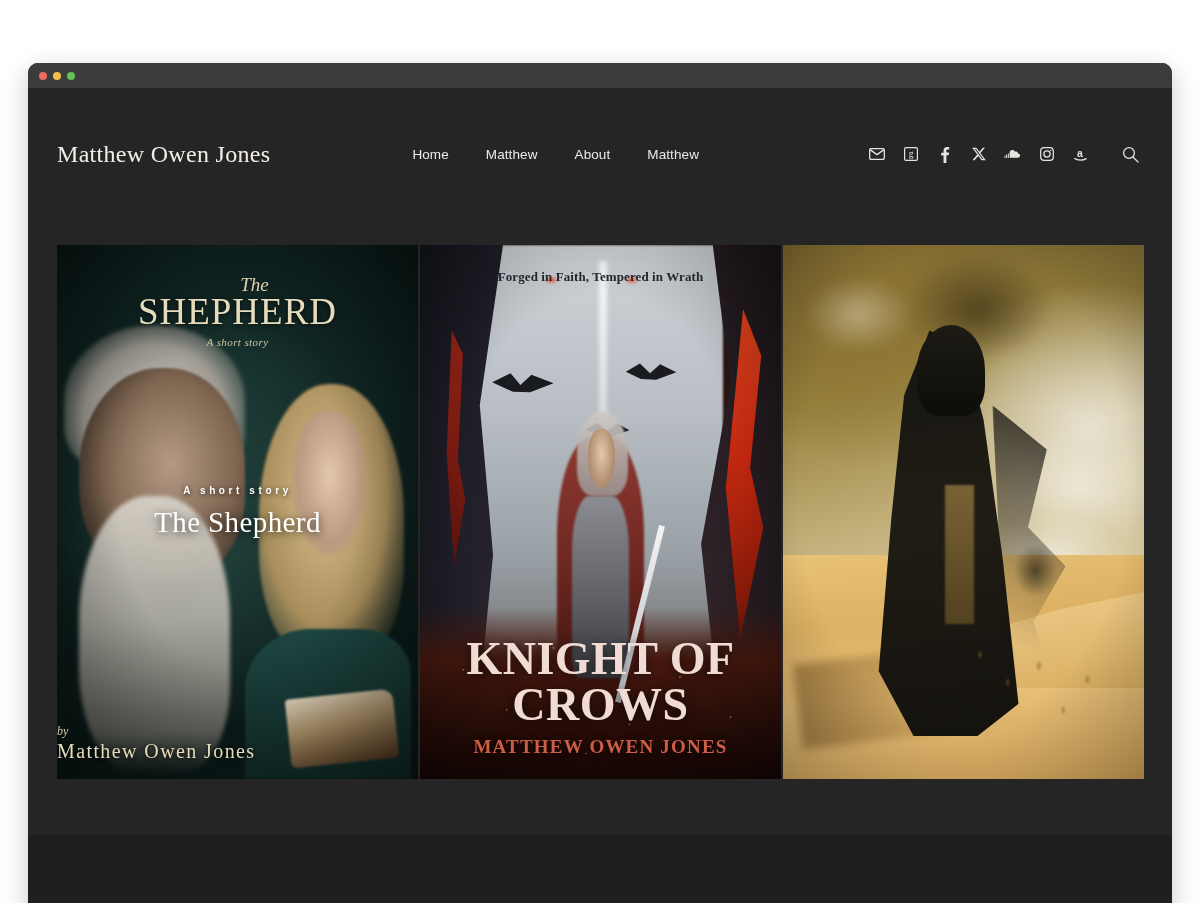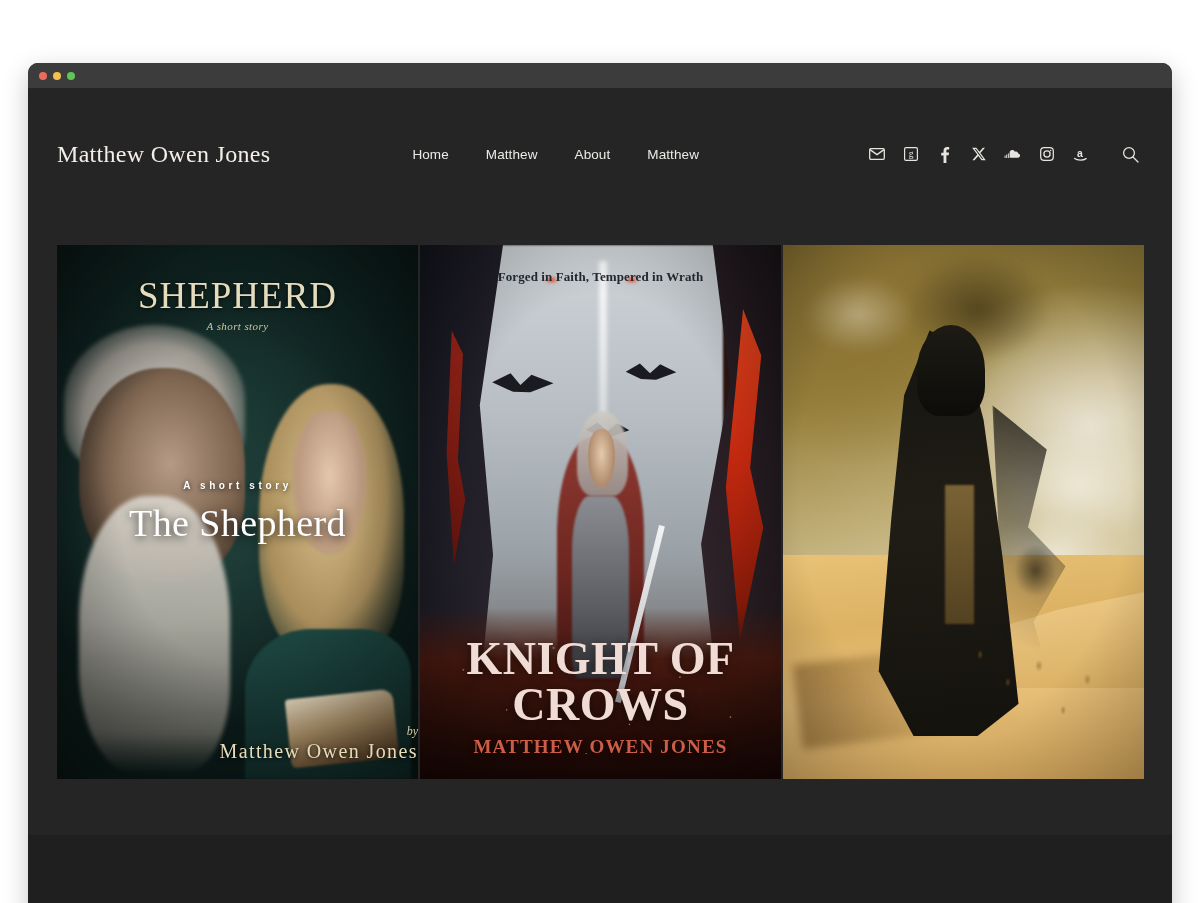--- a/index.html
+++ b/index.html
@@ -110,21 +110,21 @@
   .kicker {
     font-size: 10px;
     letter-spacing: 3.6px;
     color: #ffffff;
     font-weight: bold;
     text-shadow: 0 1px 5px rgba(0,0,0,0.85);
     margin-bottom: 10px;
   }
   .cover-title {
     font-family: "Liberation Serif", serif;
-    font-size: 38px;
+    font-size: 29px;
     color: #ffffff;
     letter-spacing: 0.4px;
     text-shadow: 0 2px 10px rgba(0,0,0,0.8);
   }
 
   
   .c1 { background: #0d1f1d; }
   .c1 .bg {
     position: absolute; inset: 0;
     background:
@@ -211,21 +211,21 @@
   .c1-sub {
     font-family: "Liberation Serif", serif;
     font-style: italic;
     font-size: 11px;
     color: #cfc5a4;
     margin-top: 3px;
     letter-spacing: 0.4px;
   }
   .c1-bottom {
     position: absolute; left: 0; right: 0; bottom: 3%;
-    text-align: right; z-index: 5;
+    text-align: left; z-index: 5;
   }
   .c1-by {
     font-family: "Liberation Serif", serif;
     font-style: italic;
     font-size: 12px;
     color: #d7cba4;
     margin-bottom: 1px;
   }
   .c1-author {
     font-family: "Liberation Serif", serif;
@@ -562,20 +562,21 @@
         <div class="man-hair"></div>
         <div class="man-head"></div>
         <div class="girl-hair"></div>
         <div class="girl-face"></div>
         <div class="man-beard"></div>
         <div class="girl-dress"></div>
         <div class="book"></div>
         <div class="vignette"></div>
 
         <div class="c1-top">
+          <div class="c1-the">The</div>
           <div class="c1-main">SHEPHERD</div>
           <div class="c1-sub">A short story</div>
         </div>
 
         <div class="cover-overlay">
           <div class="kicker">A short story</div>
           <div class="cover-title">The Shepherd</div>
         </div>
 
         <div class="c1-bottom">

